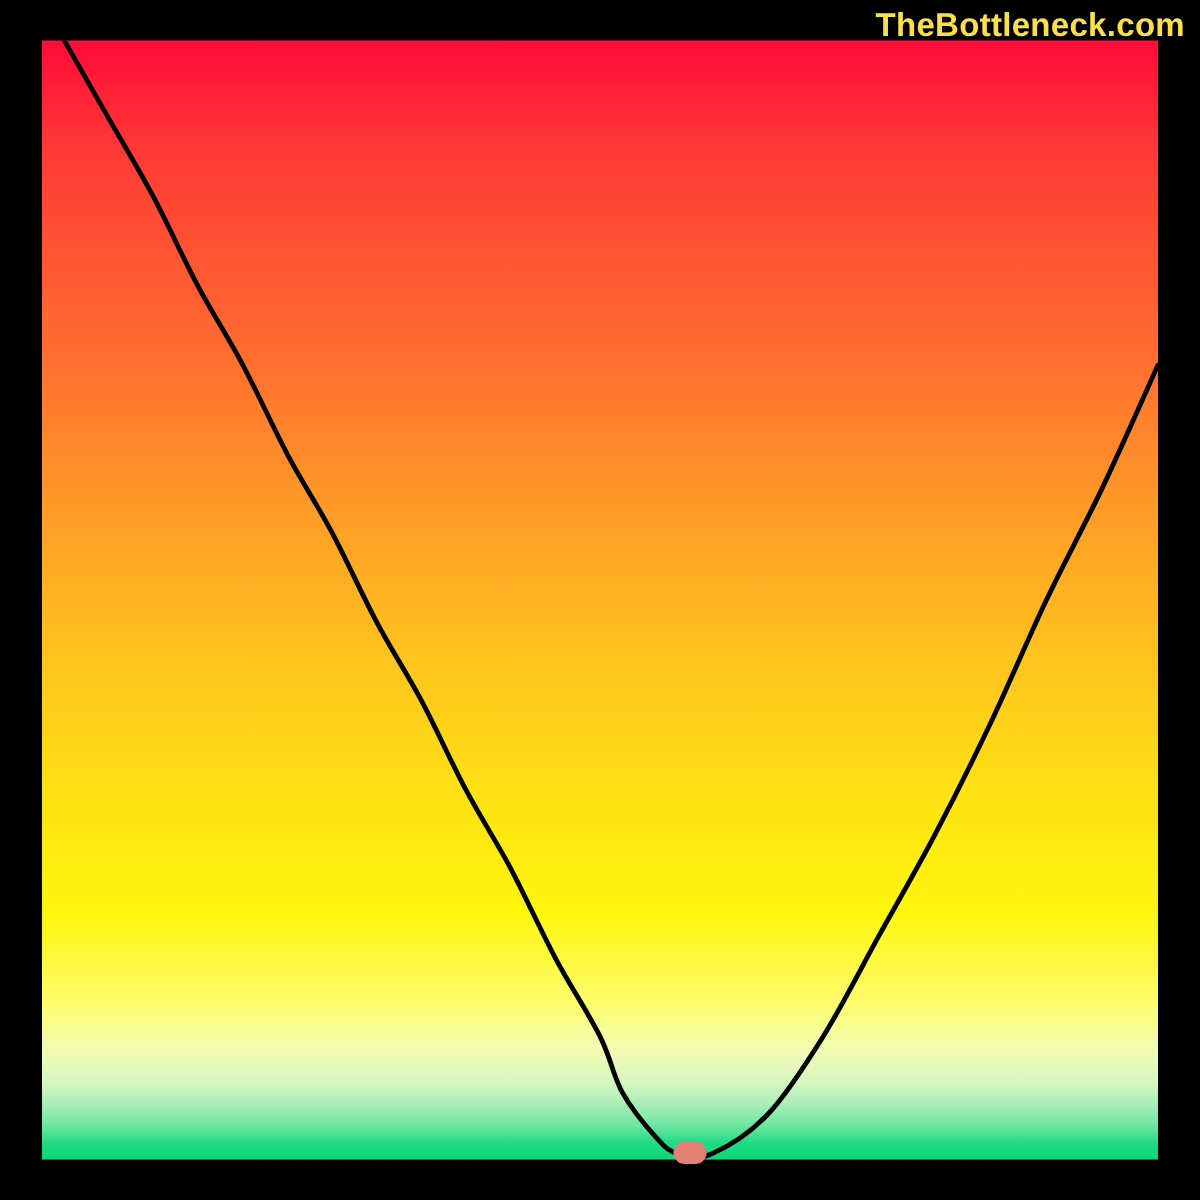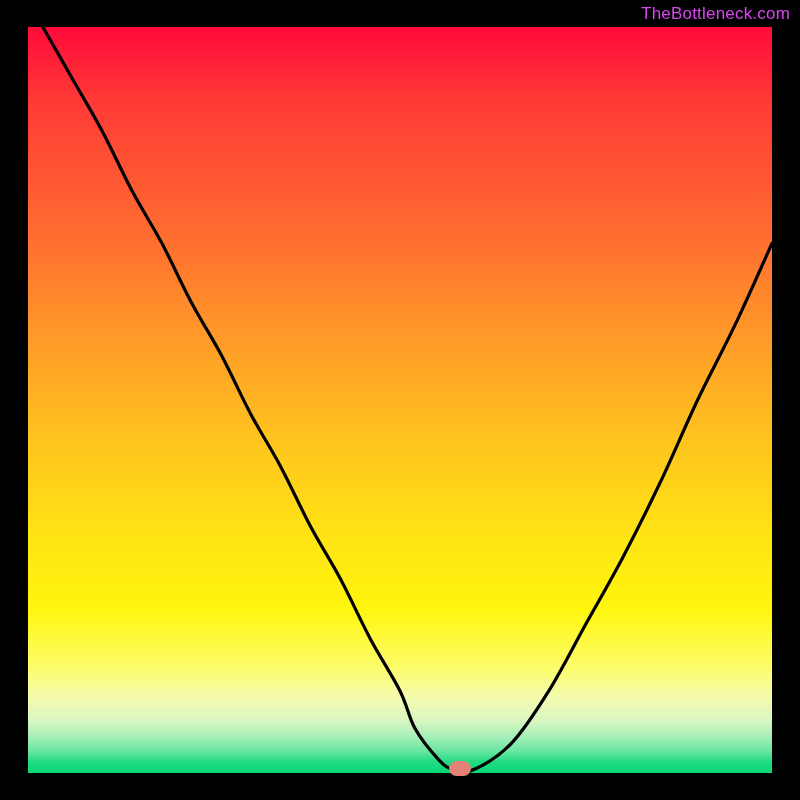--- a/index.html
+++ b/index.html
@@ -41,23 +41,23 @@
       #a9efb9 95%,
       #6ce6a1 97%,
       #22db84 98.5%,
       #07d874 100%
     );
   }
   .watermark {
     position: absolute;
     top: 4px;
     right: 10px;
-    color: #d946ef;
-    font-size: 17px;
-    font-weight: 400;
+    color: #fde047;
+    font-size: 22px;
+    font-weight: 700;
     letter-spacing: 0.2px;
   }
   svg.curve {
     position: absolute;
     left: 28px;
     top: 27px;
     width: 744px;
     height: 746px;
   }
   .marker {

